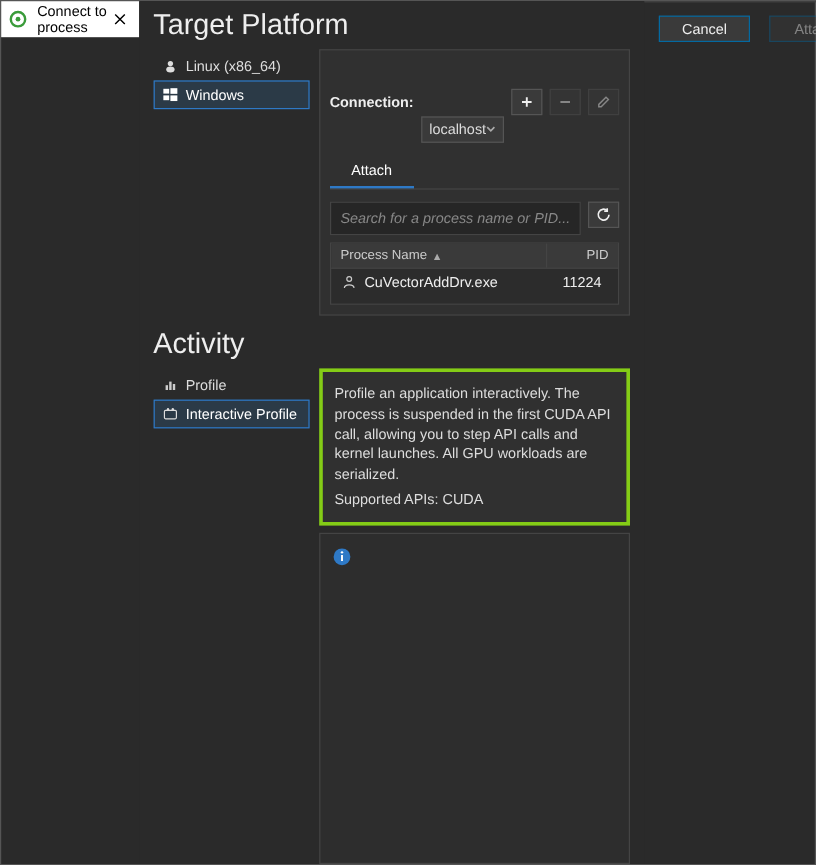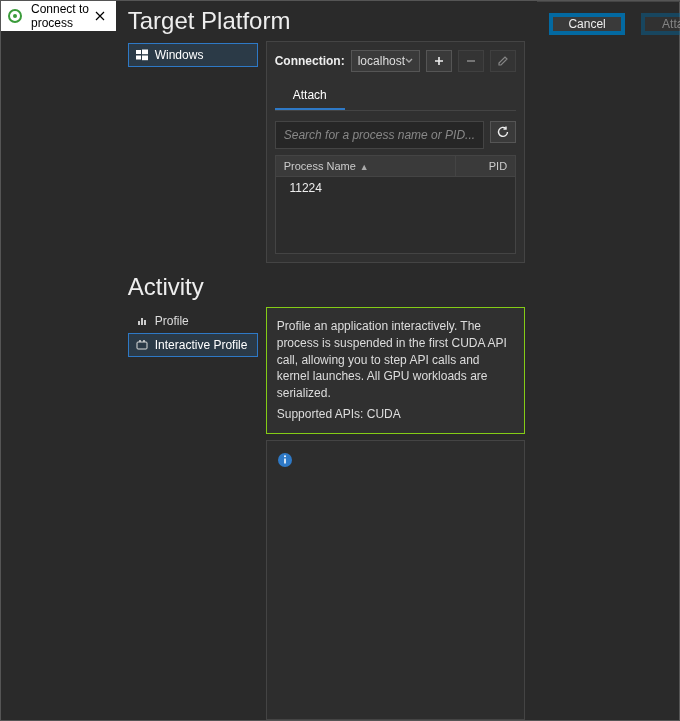--- a/index.html
+++ b/index.html
@@ -18,21 +18,21 @@
   .sidebar { width: 130px; display: flex; flex-direction: column; gap: 0; padding-top: 2px; }
   .sidebar-item { display: flex; align-items: center; gap: 6px; padding: 4px 6px; font-size: 12px; color: #ddd; cursor: pointer; border: 1px solid transparent; }
   .sidebar-item.selected { border: 1px solid #2e79c6; background: #2b3a47; color: #fff; }
   .sidebar-item .ic { width: 14px; height: 14px; display: flex; align-items: center; justify-content: center; color: #ccc; }
 
   .pane { flex: 1; display: flex; flex-direction: column; }
 
   .pane-box { border: 1px solid #444; background: #303030; padding: 8px; }
   .conn-row { display: flex; align-items: center; gap: 6px; }
   .conn-label { font-size: 12px; font-weight: bold; color: #eee; }
-  .combo { flex: 1; height: 22px; background: #3a3a3a; border: 1px solid #555; color: #ddd; font-size: 12px; display: flex; align-items: center; justify-content: flex-end; padding: 0 6px; cursor: pointer; }
+  .combo { flex: 1; height: 22px; background: #3a3a3a; border: 1px solid #555; color: #ddd; font-size: 12px; display: flex; align-items: center; justify-content: flex-end; padding: 0 6px; cursor: pointer; margin-top: 47px; }
   .combo .chev { color: #aaa; }
   .sq-btn { width: 26px; height: 22px; background: #3a3a3a; border: 1px solid #555; color: #ddd; display: flex; align-items: center; justify-content: center; cursor: pointer; font-size: 14px; }
   .sq-btn.disabled { opacity: .45; cursor: default; }
 
   .tabs { display: flex; gap: 0; margin-top: 10px; border-bottom: 1px solid #444; }
   .tab { padding: 6px 18px 6px 18px; font-size: 12px; color: #bbb; cursor: pointer; border-bottom: 2px solid transparent; }
   .tab.inactive-underline { border-bottom: 2px solid #7a7a7a; }
   .tab.active { color: #fff; border-bottom: 2px solid #2e79c6; }
 
   .search-row { display: flex; gap: 6px; margin-top: 10px; }
@@ -46,29 +46,29 @@
   .th.pid { width: 60px; border-left: 1px solid #444; justify-content: flex-end; }
   .sort-ind { color: #aaa; font-size: 9px; }
   .tbody { flex: 1; overflow: hidden; }
   .tr { display: flex; font-size: 12px; color: #eee; padding: 2px 0; cursor: pointer; }
   .td.name { flex: 1; display: flex; align-items: center; gap: 6px; padding: 2px 8px; }
   .td.pid { width: 60px; text-align: center; padding: 2px 8px; }
   .proc-ic { width: 14px; height: 14px; display: flex; align-items: center; justify-content: center; }
 
   .activity-section { margin-top: 4px; display: flex; flex-direction: column; flex: 1; }
 
-  .activity-desc { border: 1px solid #84cc16; background: #303030; padding: 10px 10px; font-size: 12px; color: #ddd; line-height: 1.4; }
+  .activity-desc { border: 3px solid #84cc16; background: #303030; padding: 10px 10px; font-size: 12px; color: #ddd; line-height: 1.4; }
   .activity-desc .supported { margin-top: 4px; }
 
   .info-box { border: 1px solid #444; background: #2d2d2d; padding: 10px 10px; font-size: 12px; color: #ddd; display: flex; gap: 8px; margin-top: 6px; flex: 1; align-items: flex-start; line-height: 1.35; }
   .info-ic { width: 16px; height: 16px; flex-shrink: 0; margin-top: 1px; }
 
   .footer { height: 44px; display: flex; align-items: center; padding: 0 12px; gap: 8px; border-top: 1px solid #444; }
   .footer .spacer { flex: 1; }
-  .btn { min-width: 76px; height: 22px; background: #3a3a3a; border: 4px solid #0369a1; color: #eee; font-size: 12px; display: flex; align-items: center; justify-content: center; cursor: pointer; padding: 0 14px; }
+  .btn { min-width: 76px; height: 22px; background: #3a3a3a; border: 1px solid #0369a1; color: #eee; font-size: 12px; display: flex; align-items: center; justify-content: center; cursor: pointer; padding: 0 14px; }
   .btn.disabled { opacity: .45; cursor: default; }
 </style>
 </head>
 <body>
 
 <div class="window">
 
   <div class="titlebar">
     <span class="app-icon">
       <svg width="16" height="16" viewBox="0 0 16 16">
@@ -84,20 +84,29 @@
         </svg>
     </div>
   </div>
 
   <div class="content">
 
     <div class="section-title">Target Platform</div>
 
     <div class="hsplit" style="height:222px;">
       <div class="sidebar">
+        <div class="sidebar-item">
+          <span class="ic">
+            <svg width="12" height="12" viewBox="0 0 12 12">
+                <circle cx="6" cy="4" r="2.2" fill="#ddd"></circle>
+                <ellipse cx="6" cy="9" rx="3.5" ry="2.5" fill="#ddd"></ellipse>
+              </svg>
+          </span>
+          <span>Linux (x86_64)</span>
+        </div>
         <div class="sidebar-item selected">
           <span class="ic">
             <svg width="12" height="12" viewBox="0 0 12 12">
                 <rect x="0" y="1" width="5" height="4" fill="#fff"></rect>
                 <rect x="6" y="0.5" width="6" height="4.7" fill="#fff"></rect>
                 <rect x="0" y="6.5" width="5" height="4" fill="#fff"></rect>
                 <rect x="6" y="6.5" width="6" height="4.7" fill="#fff"></rect>
               </svg>
           </span>
           <span>Windows</span>
@@ -152,20 +161,29 @@
               <div class="th name">
                 <span>Process Name</span>
                 <span class="sort-ind">▲</span>
               </div>
               <div class="th pid">
                 <span>PID</span>
               </div>
             </div>
             <div class="tbody">
               <div class="tr">
+                <div class="td name">
+                  <span class="proc-ic">
+                    <svg width="12" height="12" viewBox="0 0 12 12">
+                        <circle cx="6" cy="3.5" r="2" fill="none" stroke="#ccc" stroke-width="1"></circle>
+                        <path d="M2 11 C2 7.5 10 7.5 10 11" fill="none" stroke="#ccc" stroke-width="1"></path>
+                      </svg>
+                  </span>
+                  <span>CuVectorAddDrv.exe</span>
+                </div>
                 <div class="td pid">11224</div>
               </div>
             </div>
           </div>
         </div>
       </div>
     </div>
 
     <div class="activity-section">
       <div class="section-title">Activity</div>

